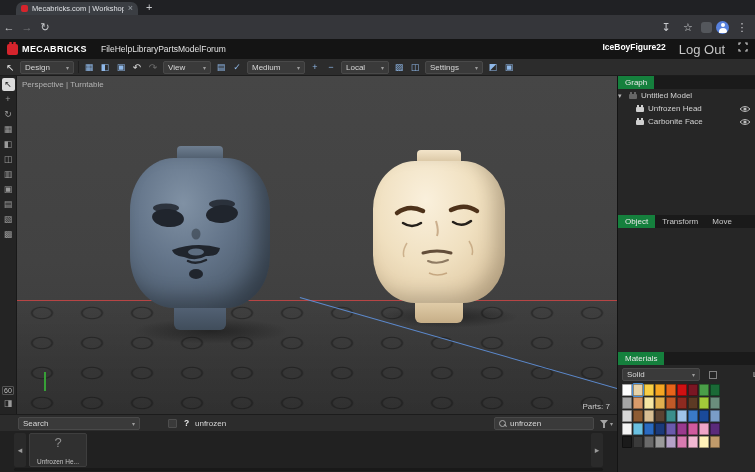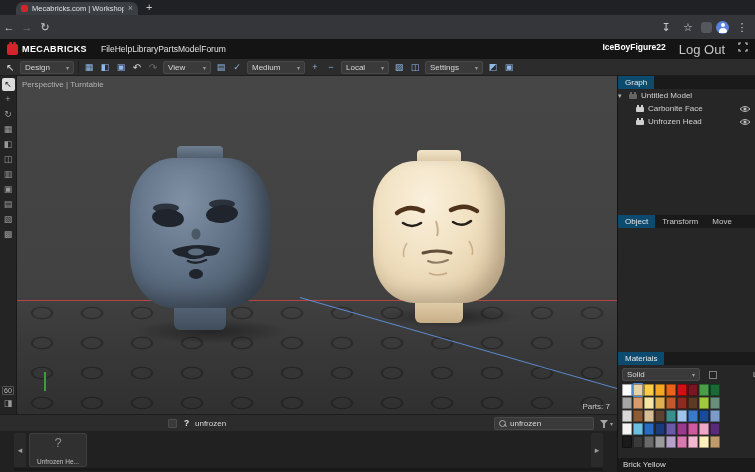--- a/index.html
+++ b/index.html
@@ -102,21 +102,21 @@
                   box-shadow:inset -10px -8px 18px rgba(0,0,0,.18); }
   .head-r .neck { left:42px; top:147px; width:48px; height:26px; border-radius:0 0 6px 6px; z-index:1;
                   background:linear-gradient(180deg,#e7d4b1 0%,#c6ae87 100%); }
   .faceprint { position:absolute; left:0; top:0; width:100%; height:100%; }
   .parts-count { position:absolute; right:7px; bottom:3px; font-size:8px; color:#cacaca; z-index:9; }
   
   .rpanel { position:absolute; left:617px; top:76px; width:138px; height:396px; background:#262626;
             border-left:1px solid #141414; }
   .ptabs { position:absolute; left:0; width:138px; height:13px; background:#1a1a1a; display:flex; align-items:flex-end; }
   .ptab { height:13px; line-height:13px; padding:0 7px; font-size:8px; color:#c9c9c9; }
-  .ptab.active { background:#0c4a6e; color:#e8e8e8; }
+  .ptab.active { background:#15803d; color:#e8e8e8; }
   .ptabs-graph { top:0; } .tree { position:absolute; left:0; top:13px; width:138px; height:126px; background:#262626; }
   .trow { position:relative; display:flex; align-items:center; height:13px; gap:3px; }
   .trow.child { padding-left:17px; }
   .tcaret { font-size:7px; color:#b5b5b5; width:7px; }
   .tlabel { font-size:8px; color:#d2d2d2; white-space:nowrap; }
   .eye { position:absolute; right:5px; top:3px; }
   .ptabs-object { top:139px; }
   .objcontent { position:absolute; left:0; top:152px; width:138px; height:124px; background:#262626; }
   .ptabs-materials { top:276px; }
   .matcontent { position:absolute; left:0; top:289px; width:138px; height:93px; background:#262626; }
@@ -312,33 +312,33 @@
             <rect x="6" y="1" width="2" height="2" fill="#666666"></rect>
         </svg>
         <span class="tlabel">Untitled Model</span>
       </div>
       <div class="trow child">
         <svg width="10" height="9" viewBox="0 0 10 9">
           <rect x="1" y="3" width="8" height="5" rx="1" fill="#cfcfcf"></rect>
           <rect x="2" y="1" width="2" height="2" fill="#cfcfcf"></rect>
             <rect x="6" y="1" width="2" height="2" fill="#cfcfcf"></rect>
         </svg>
-        <span class="tlabel">Carbonite Face</span>
+        <span class="tlabel">Unfrozen Head</span>
         <svg class="eye" width="12" height="8" viewBox="0 0 12 8">
           <path d="M1 4 Q6 -1 11 4 Q6 9 1 4 Z" fill="none" stroke="#bdbdbd"></path>
           <circle cx="6" cy="4" r="1.6" fill="#bdbdbd"></circle>
         </svg>
       </div>
       <div class="trow child">
         <svg width="10" height="9" viewBox="0 0 10 9">
           <rect x="1" y="3" width="8" height="5" rx="1" fill="#cfcfcf"></rect>
           <rect x="2" y="1" width="2" height="2" fill="#cfcfcf"></rect>
             <rect x="6" y="1" width="2" height="2" fill="#cfcfcf"></rect>
         </svg>
-        <span class="tlabel">Unfrozen Head</span>
+        <span class="tlabel">Carbonite Face</span>
         <svg class="eye" width="12" height="8" viewBox="0 0 12 8">
           <path d="M1 4 Q6 -1 11 4 Q6 9 1 4 Z" fill="none" stroke="#bdbdbd"></path>
           <circle cx="6" cy="4" r="1.6" fill="#bdbdbd"></circle>
         </svg>
       </div>
     </div>
 
     <div class="ptabs ptabs-object">
       <span class="ptab active">Object</span>
       <span class="ptab">Transform</span>
@@ -399,24 +399,27 @@
           <span class="swatch" style="background: rgb(58, 58, 58);"></span>
           <span class="swatch" style="background: rgb(106, 106, 106);"></span>
           <span class="swatch" style="background: rgb(154, 154, 154);"></span>
           <span class="swatch" style="background: rgb(181, 162, 200);"></span>
           <span class="swatch" style="background: rgb(216, 122, 176);"></span>
           <span class="swatch" style="background: rgb(242, 184, 210);"></span>
           <span class="swatch" style="background: rgb(255, 241, 184);"></span>
           <span class="swatch" style="background: rgb(192, 154, 106);"></span>
         </div>
     </div>
-    <div class="matstatus">Brick Yellow</div>
   </div>
 
   <div class="bottombar">
+    <div class="sel sel-search">
+      <span>Search</span>
+      <span class="caret">▾</span>
+    </div>
     <span class="mini-ic"></span>
     <span class="qbadge">?</span>
     <span class="partname">unfrozen</span>
     <div class="searchbox">
       <span class="mag"></span>
       <span class="sval">unfrozen</span>
     </div>
     <span class="funnel"></span>
     <span class="bb-caret">▾</span>
   </div>

